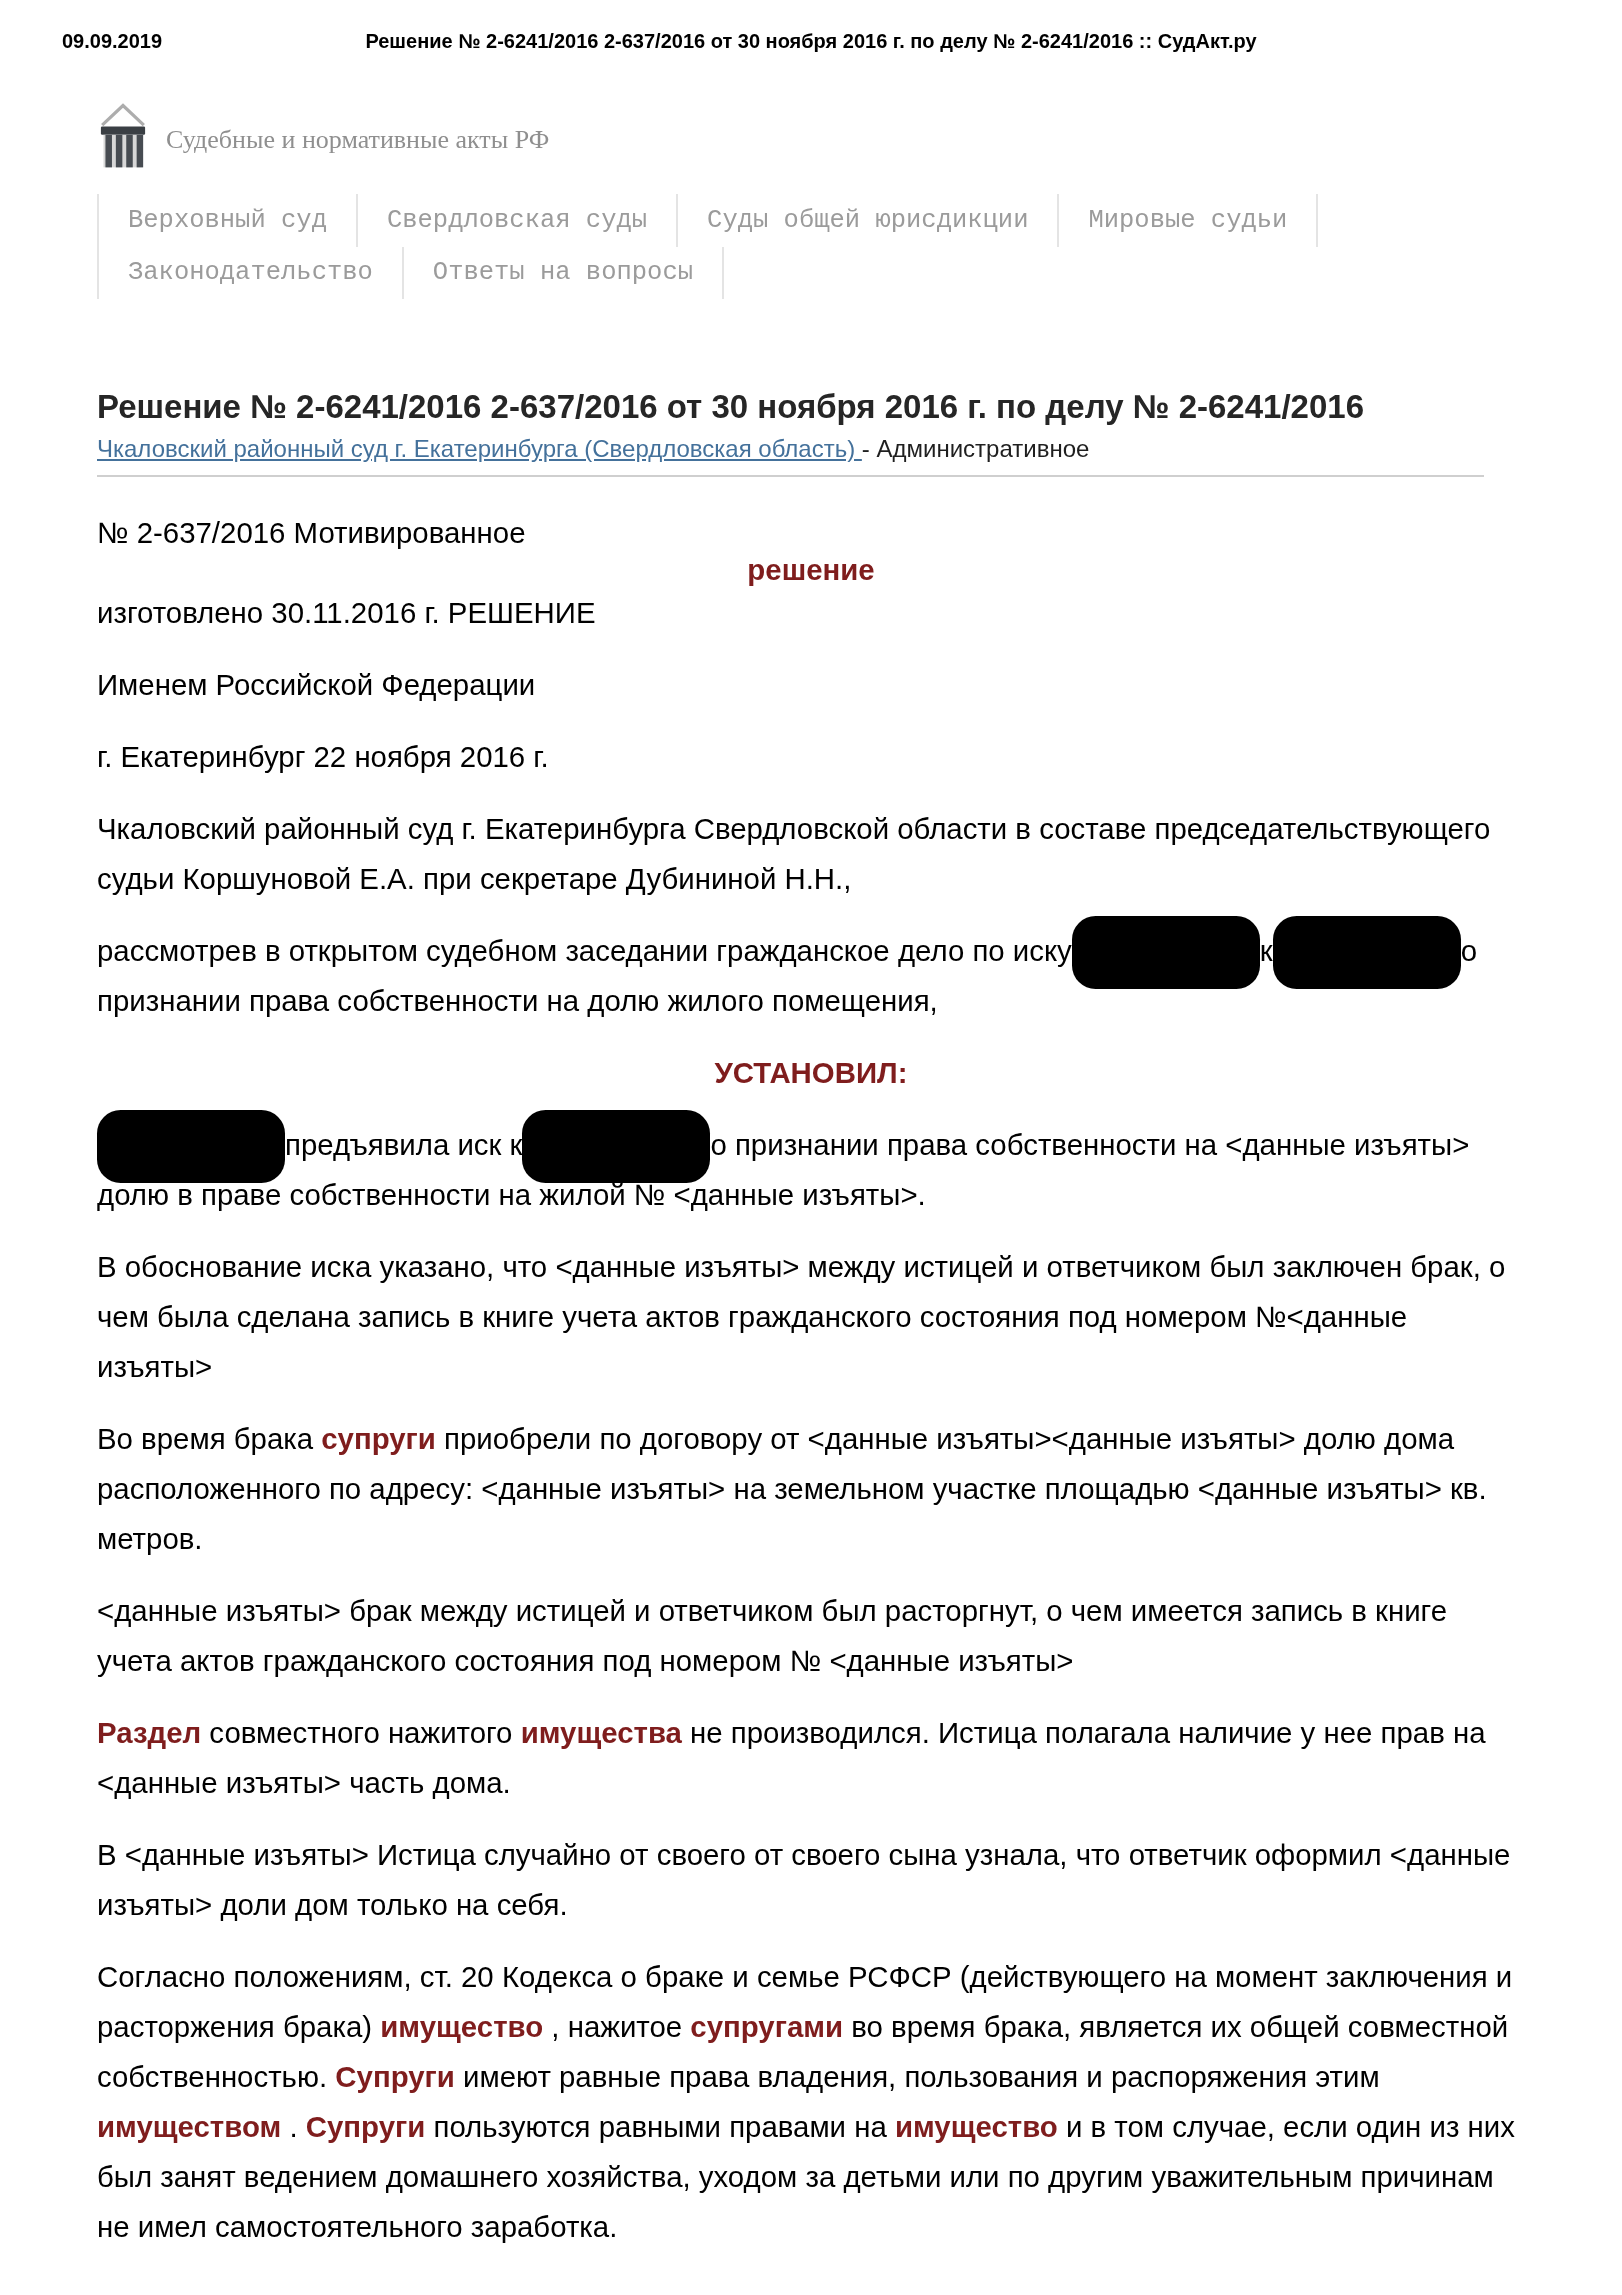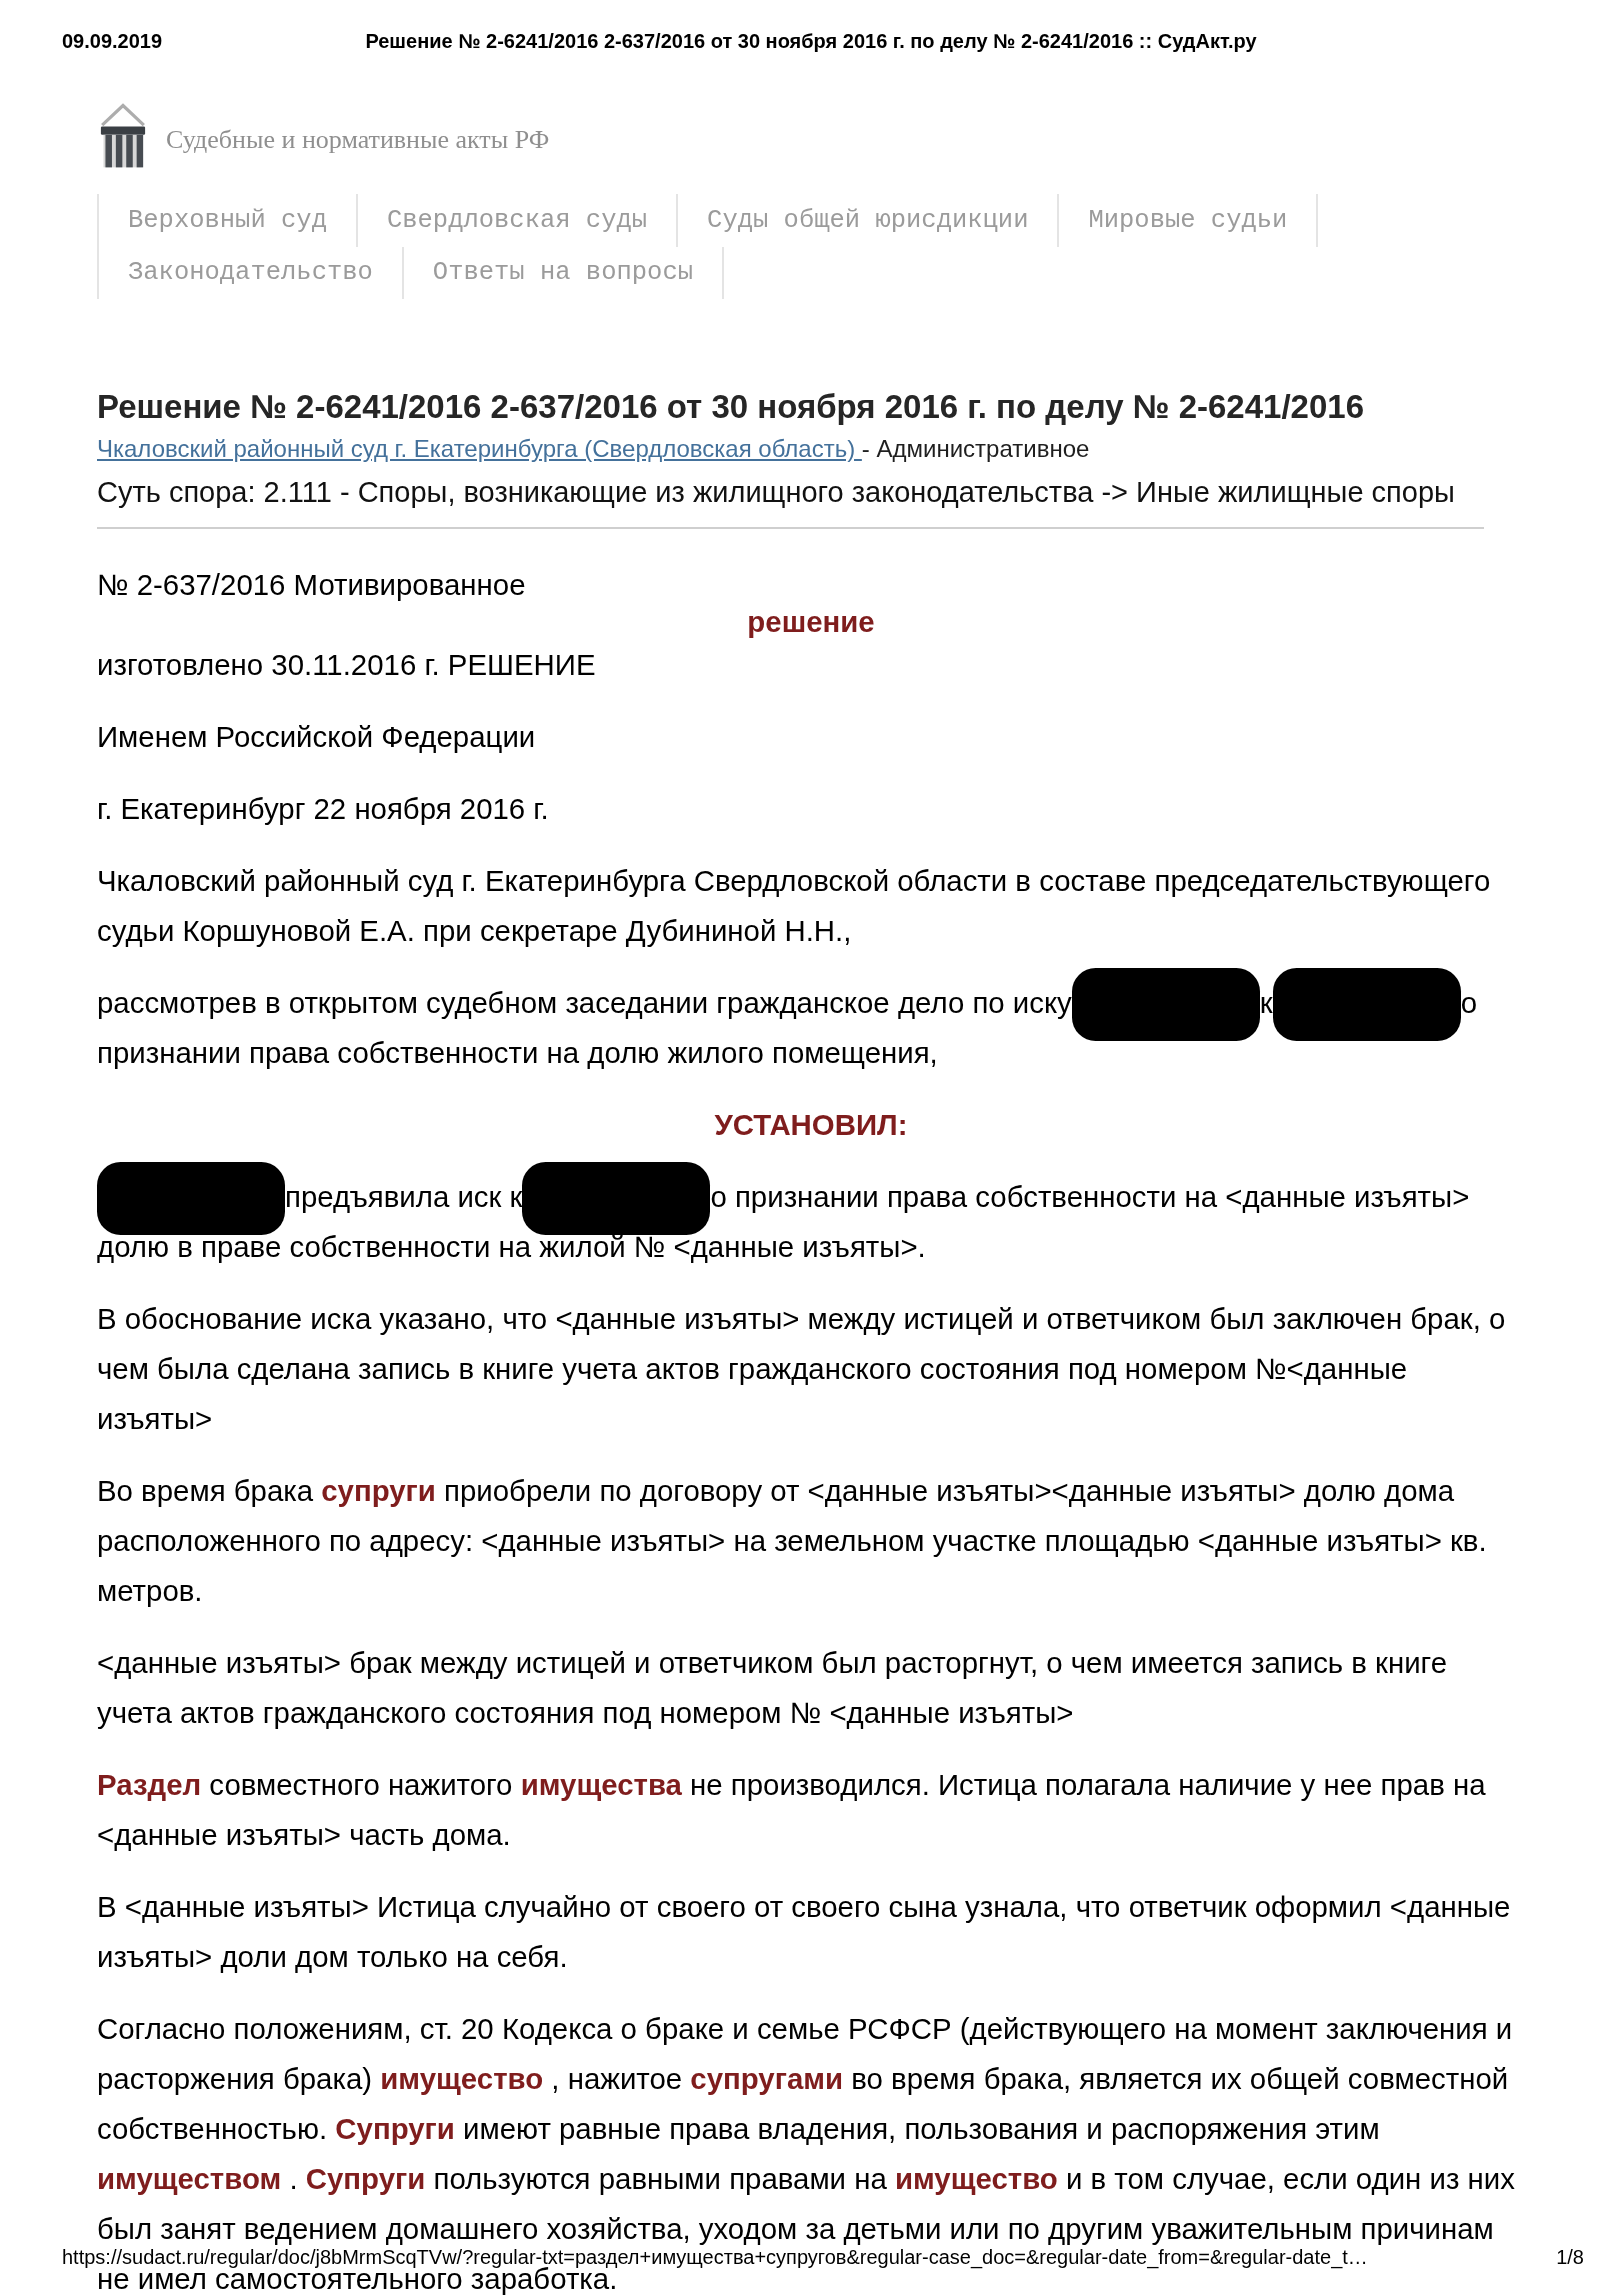--- a/index.html
+++ b/index.html
@@ -102,21 +102,20 @@
         <a class="nav-item">Ответы на вопросы</a>
       </div>
     </nav>
 
     <h1 class="case-title">Решение № 2-6241/2016 2-637/2016 от 30 ноября 2016 г. по делу № 2-6241/2016</h1>
 
     <div class="court-line">
       <a class="court-link">Чкаловский районный суд г. Екатеринбурга (Свердловская область) </a><span>- Административное</span>
     </div>
 
-    <div class="dispute">Суть спора: 2.111 - Споры, возникающие из жилищного законодательства -&gt; Иные жилищные споры</div>
 
     <hr class="sep">
 
     <div class="doc" id="doc-body">
         <p class="tight ">№ 2-637/2016 Мотивированное</p>
         <p class="tight center"><b>решение</b></p>
         <p class="">изготовлено 30.11.2016 г. РЕШЕНИЕ</p>
         <p class="">Именем Российской Федерации</p>
         <p class="">г. Екатеринбург 22 ноября 2016 г.</p>
         <p class="">Чкаловский районный суд г. Екатеринбурга Свердловской области в составе председательствующего судьи Коршуновой Е.А. при секретаре Дубининой Н.Н.,</p>
@@ -126,19 +125,15 @@
         <p class="">В обоснование иска указано, что &lt;данные изъяты&gt; между истицей и ответчиком был заключен брак, о чем была сделана запись в книге учета актов гражданского состояния под номером №&lt;данные изъяты&gt;</p>
         <p class="">Во время брака <b>супруги</b> приобрели по договору от &lt;данные изъяты&gt;&lt;данные изъяты&gt; долю дома расположенного по адресу: &lt;данные изъяты&gt; на земельном участке площадью &lt;данные изъяты&gt; кв. метров.</p>
         <p class="">&lt;данные изъяты&gt; брак между истицей и ответчиком был расторгнут, о чем имеется запись в книге учета актов гражданского состояния под номером № &lt;данные изъяты&gt;</p>
         <p class=""><b>Раздел</b> совместного нажитого <b>имущества</b> не производился. Истица полагала наличие у нее прав на &lt;данные изъяты&gt; часть дома.</p>
         <p class="">В &lt;данные изъяты&gt; Истица случайно от своего от своего сына узнала, что ответчик оформил &lt;данные изъяты&gt; доли дом только на себя.</p>
         <p class="">Согласно положениям, ст. 20 Кодекса о браке и семье РСФСР (действующего на момент заключения и расторжения брака) <b>имущество</b> , нажитое <b>супругами</b> во время брака, является их общей совместной собственностью. <b>Супруги</b> имеют равные права владения, пользования и распоряжения этим <b>имуществом</b> . <b>Супруги</b> пользуются равными правами на <b>имущество</b> и в том случае, если один из них был занят ведением домашнего хозяйства, уходом за детьми или по другим уважительным причинам не имел самостоятельного заработка.</p>
       </div>
 
   </div>
 
-  <div class="print-footer">
-    <span>https://sudact.ru/regular/doc/j8bMrmScqTVw/?regular-txt=раздел+имущества+супругов&amp;regular-case_doc=&amp;regular-date_from=&amp;regular-date_t…</span>
-    <span>1/8</span>
-  </div>
 
 </div>
 
 
 </body></html>

